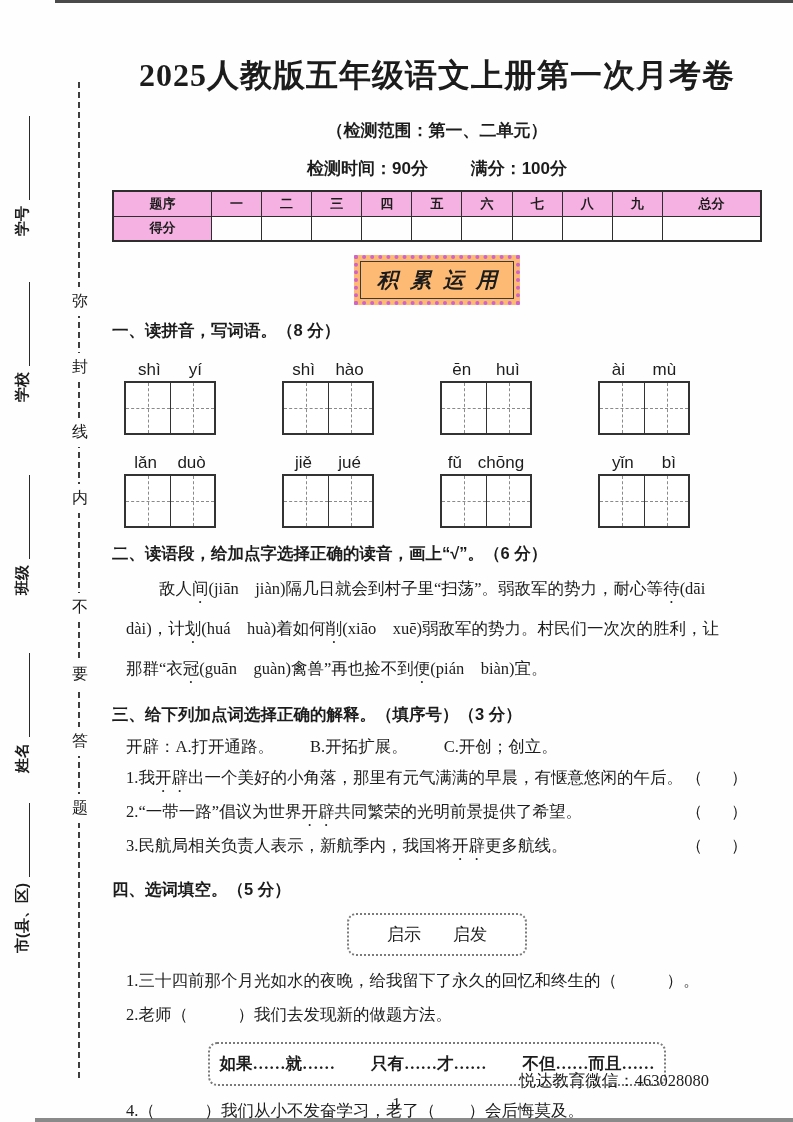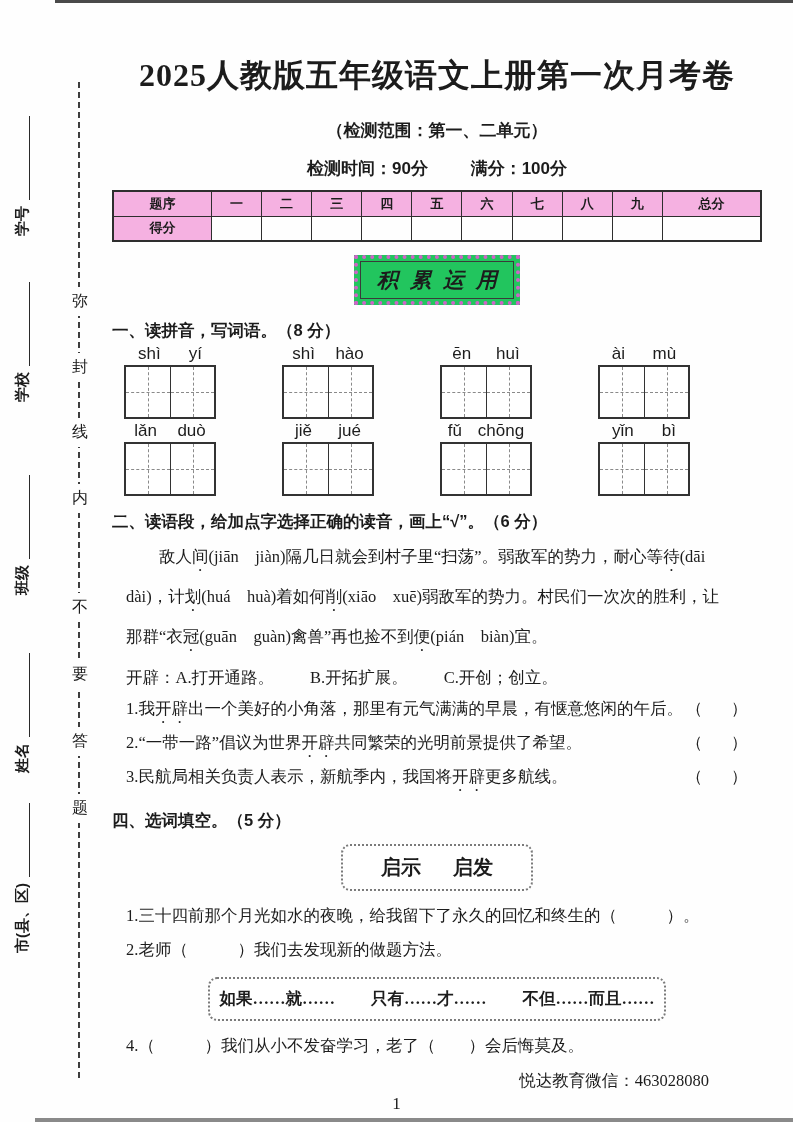--- a/index.html
+++ b/index.html
@@ -38,27 +38,27 @@
     font-family:"Liberation Sans", sans-serif; }
   .meta span { margin:12px 19px; }
 
   table.score { width:100%; border-collapse:collapse; margin-top:10px;
     border:2.4px solid #2e2e2e; font-family:"Liberation Sans", sans-serif; }
   table.score td { border:1.5px solid #2e2e2e; height:25px; text-align:center;
     font-size:13px; font-weight:600; }
   td.pink { background:#f5b1e1; }
 
   .banner-outer { width:fit-content; margin:13px auto 0; border:4px dotted #cf63c8;
-    padding:2px; background:#22c55e;text-align:center; }
+    padding:2px; background:#fdba74;text-align:center; }
   .banner-inner { border:1.6px solid #3a3a3a; padding:4px 16px; font-size:21px;
     font-weight:700; font-style:italic; letter-spacing:12px; padding-right:4px; }
 
   .q-head { font-family:"Liberation Sans", sans-serif; font-weight:700; font-size:16.5px; margin-top:15px; }
 
-  .grid-row { display:flex; justify-content:space-between; padding:0 72px 0 12px; margin-top:2px; }
+  .grid-row { display:flex; justify-content:space-between; padding:0 72px 0 12px; margin-top:18px; }
   .pins { display:flex; justify-content:space-around; font-size:17px; margin-bottom:1px;
     font-family:"Liberation Sans", sans-serif; }
   .grid { display:flex; border:2px solid #333; width:92px; background:#fff; }
   .cell { width:44px; height:50px; position:relative; }
   .cell + .cell { border-left:1.4px solid #333; }
   .cell::before { content:""; position:absolute; left:50%; top:0; bottom:0; border-left:1px dashed #8a8a8a; }
   .cell::after  { content:""; position:absolute; top:50%; left:0; right:0; border-top:1px dashed #8a8a8a; }
 
   .passage { margin:4px 0 0 14px; font-size:16.5px; line-height:40px; }
   .passage .ind { text-indent:2em; }
@@ -67,21 +67,21 @@
 
   .defs { margin:6px 0 0 14px; font-size:16.5px; line-height:30px; }
   .defs span { margin-right:36px; }
   .c-item { display:flex; margin-left:14px; font-size:16.5px; line-height:31px; }
   .c-item .txt { flex:1; }
   .c-item .brk { width:62px; text-align:right; margin-right:14px; letter-spacing:6px; }
 
   .fill-item { margin-left:14px; font-size:16.5px; line-height:34px; }
 
   .wavy { border:2px dotted #7a7a7a; border-radius:9px; background:#fff; }
-  .box-words { width:fit-content; margin:12px auto 8px; padding:8px 22px; font-size:20px;font-weight:bold; }
+  .box-words { width:fit-content; margin:12px auto 8px; padding:8px 22px; font-size:17px; }
   .box-words span { margin:0 16px; }
   .box-conn { width:458px; margin:10px auto 8px; padding:9px 6px; display:flex;
     justify-content:space-around; font-size:16.5px; font-weight:600;gap:29px; }
 
   .footer-wechat { position:absolute; right:84px; bottom:30px; font-size:16.5px; }
   .page-num { position:absolute; left:0; right:0; bottom:8px; text-align:center; font-size:17px; }
 </style>
 </head>
 <body>
 
@@ -250,20 +250,21 @@
       </div>
     </div>
 
     <div class="q-head">二、读语段，给加点字选择正确的读音，画上“√”。（6 分）</div>
     <div class="passage">
       <div class="ind"><span>敌人</span><span class="dot">间</span><span>(jiān　jiàn)隔几日就会到村子里“扫荡”。弱敌军的势力，耐心等</span><span class="dot">待</span><span>(dāi</span></div>
       <div><span>dài)，计</span><span class="dot">划</span><span>(huá　huà)着如何</span><span class="dot">削</span><span>(xiāo　xuē)弱敌军的势力。村民们一次次的胜利，让</span></div>
       <div><span>那群“衣</span><span class="dot">冠</span><span>(guān　guàn)禽兽”再也捡不到</span><span class="dot">便</span><span>(pián　biàn)宜。</span></div>
     </div>
 
+    <div class="q-head">三、给下列加点词选择正确的解释。（填序号）（3 分）</div>
     <div class="defs">
       <span>开辟：A.打开通路。</span><span>B.开拓扩展。</span><span>C.开创；创立。</span>
     </div>
     <div class="c-item">
       <span class="txt"><span>1.我</span><span class="dot">开辟</span><span>出一个美好的小角落，那里有元气满满的早晨，有惬意悠闲的午后。</span></span>
       <span class="brk">（　）</span>
     </div>
     <div class="c-item">
       <span class="txt"><span>2.“一带一路”倡议为世界</span><span class="dot">开辟</span><span>共同繁荣的光明前景提供了希望。</span></span>
       <span class="brk">（　）</span>

